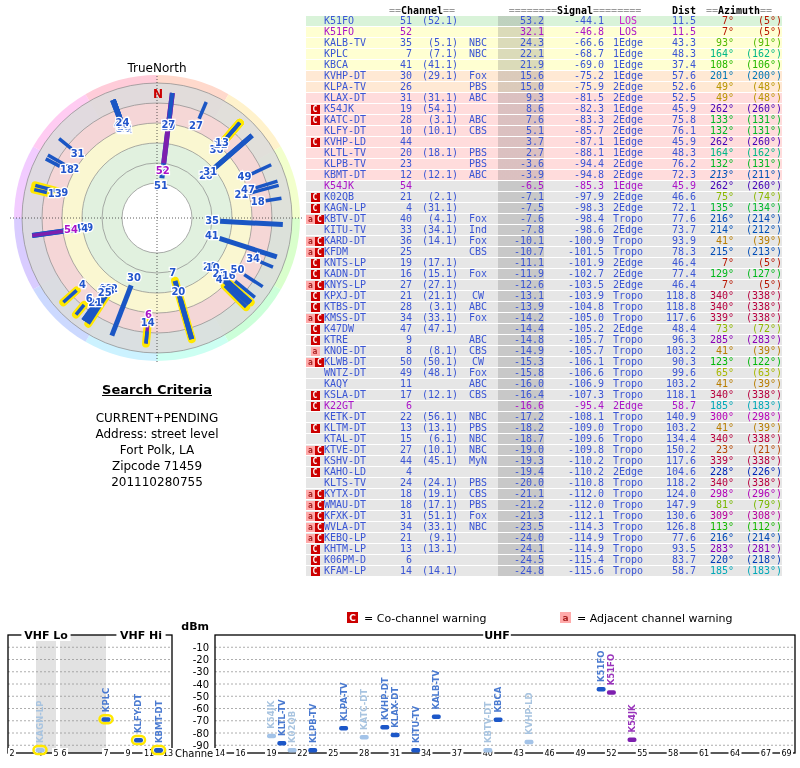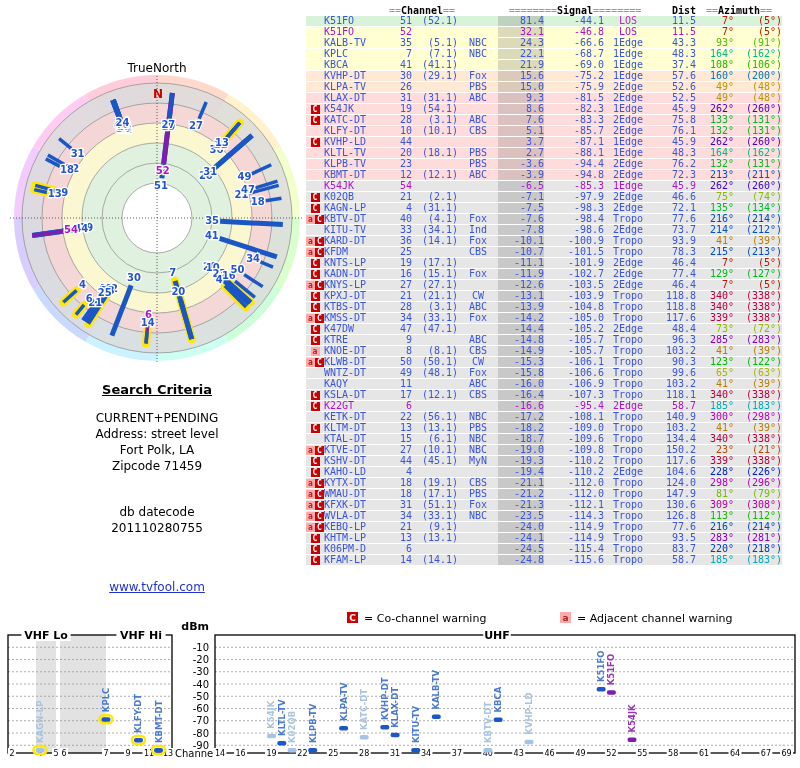--- a/index.html
+++ b/index.html
@@ -179,25 +179,21 @@
       <text x="156" y="40" text-anchor="middle" font-size="12" font-weight="bold" fill="#cc0000">N</text>
       <text x="155" y="14" text-anchor="middle" font-size="12" fill="#000">TrueNorth</text>
     </svg>
 
   <div id="search">
     <div class="head">Search Criteria</div>
     <div>CURRENT+PENDING</div>
     <div>Address: street level</div>
     <div>Fort Polk, LA</div>
     <div>Zipcode 71459</div>
-    <div class="dc">db datecode</div>
     <div>201110280755</div>
-  </div>
-  <div id="linkwrap">
-    <a href="#">www.tvfool.com</a>
   </div>
 
   <table id="sigtable">
     <colgroup>
       <col style="width:14px">
         <col style="width:62px">
         <col style="width:26px">
         <col style="width:46px">
       <col style="width:40px">
         <col style="width:46px">
@@ -217,21 +213,21 @@
         <th colspan="2" class="ac"><span class="eq">==</span><span>Azimuth</span><span class="eq">==</span></th>
       </tr>
     </thead>
     <tbody id="tbody">
         <tr style="background: rgb(217, 243, 217);">
           <td class="ac" style="color: rgb(58, 85, 213);"></td>
           <td class="al" style="color: rgb(58, 85, 213);">K51FO</td>
           <td class="ar" style="color: rgb(58, 85, 213);">51</td>
           <td class="ar" style="color: rgb(58, 85, 213);">(52.1)</td>
           <td class="ac" style="color: rgb(58, 85, 213);"></td>
-          <td class="ar nmcell" style="color: rgb(58, 85, 213);">81.4</td>
+          <td class="ar nmcell" style="color: rgb(58, 85, 213);">53.2</td>
           <td class="ar" style="color: rgb(58, 85, 213);">-44.1</td>
           <td class="ac" style="color: rgb(204, 34, 204);">LOS</td>
           <td class="ar" style="color: rgb(58, 85, 213);">11.5</td>
           <td class="ar" style="color: rgb(184, 21, 0);">7°</td>
           <td class="ar" style="color: rgb(184, 21, 0);">(5°)</td>
         </tr>
         <tr style="background: rgb(255, 255, 210);">
           <td class="ac" style="color: rgb(170, 20, 200);"></td>
           <td class="al" style="color: rgb(170, 20, 200);">K51FO</td>
           <td class="ar" style="color: rgb(170, 20, 200);">52</td>
@@ -286,21 +282,21 @@
         <tr style="background: rgb(255, 233, 212);">
           <td class="ac" style="color: rgb(58, 85, 213);"></td>
           <td class="al" style="color: rgb(58, 85, 213);">KVHP-DT</td>
           <td class="ar" style="color: rgb(58, 85, 213);">30</td>
           <td class="ar" style="color: rgb(58, 85, 213);">(29.1)</td>
           <td class="ac" style="color: rgb(58, 85, 213);">Fox</td>
           <td class="ar nmcell" style="color: rgb(58, 85, 213);">15.6</td>
           <td class="ar" style="color: rgb(58, 85, 213); padding-left: 16px;">-75.2</td>
           <td class="ac" style="color: rgb(58, 85, 213);">1Edge</td>
           <td class="ar" style="color: rgb(58, 85, 213);">57.6</td>
-          <td class="ar" style="color: rgb(0, 119, 184);">160°</td>
+          <td class="ar" style="color: rgb(0, 119, 184);">201°</td>
           <td class="ar" style="color: rgb(0, 119, 184);">(200°)</td>
         </tr>
         <tr style="background: rgb(255, 233, 212);">
           <td class="ac" style="color: rgb(58, 85, 213);"></td>
           <td class="al" style="color: rgb(58, 85, 213);">KLPA-TV</td>
           <td class="ar" style="color: rgb(58, 85, 213);">26</td>
           <td class="ar" style="color: rgb(58, 85, 213);"></td>
           <td class="ac" style="color: rgb(58, 85, 213);">PBS</td>
           <td class="ar nmcell" style="color: rgb(58, 85, 213);">15.0</td>
           <td class="ar" style="color: rgb(58, 85, 213);">-75.9</td>
@@ -403,21 +399,21 @@
         <tr style="background: rgb(255, 220, 220);">
           <td class="ac" style="color: rgb(58, 85, 213);"></td>
           <td class="al" style="color: rgb(58, 85, 213);">KBMT-DT</td>
           <td class="ar" style="color: rgb(58, 85, 213);">12</td>
           <td class="ar" style="color: rgb(58, 85, 213);">(12.1)</td>
           <td class="ac" style="color: rgb(58, 85, 213);">ABC</td>
           <td class="ar nmcell" style="color: rgb(58, 85, 213);">-3.9</td>
           <td class="ar" style="color: rgb(58, 85, 213);">-94.8</td>
           <td class="ac" style="color: rgb(58, 85, 213);">2Edge</td>
           <td class="ar" style="color: rgb(58, 85, 213);">72.3</td>
-          <td class="ar" style="color: rgb(0, 83, 184);">213°</td>
+          <td class="ar" style="color: rgb(0, 83, 184); font-style: italic;">213°</td>
           <td class="ar" style="color: rgb(0, 83, 184);">(211°)</td>
         </tr>
         <tr style="background: rgb(230, 230, 230);">
           <td class="ac" style="color: rgb(170, 20, 200);"></td>
           <td class="al" style="color: rgb(170, 20, 200);">K54JK</td>
           <td class="ar" style="color: rgb(170, 20, 200);">54</td>
           <td class="ar" style="color: rgb(170, 20, 200);"></td>
           <td class="ac" style="color: rgb(170, 20, 200);"></td>
           <td class="ar nmcell" style="color: rgb(170, 20, 200);">-6.5</td>
           <td class="ar" style="color: rgb(170, 20, 200);">-85.3</td>
@@ -756,20 +752,33 @@
           <td class="al" style="color: rgb(58, 85, 213);">KAHO-LD</td>
           <td class="ar" style="color: rgb(58, 85, 213);">4</td>
           <td class="ar" style="color: rgb(58, 85, 213);"></td>
           <td class="ac" style="color: rgb(58, 85, 213);"></td>
           <td class="ar nmcell" style="color: rgb(58, 85, 213);">-19.4</td>
           <td class="ar" style="color: rgb(58, 85, 213);">-110.2</td>
           <td class="ac" style="color: rgb(58, 85, 213);">2Edge</td>
           <td class="ar" style="color: rgb(58, 85, 213);">104.6</td>
           <td class="ar" style="color: rgb(0, 37, 184);">228°</td>
           <td class="ar" style="color: rgb(0, 37, 184);">(226°)</td>
+        </tr>
+        <tr style="background: rgb(230, 230, 230);">
+          <td class="ac" style="color: rgb(58, 85, 213);"></td>
+          <td class="al" style="color: rgb(58, 85, 213);">KLTS-TV</td>
+          <td class="ar" style="color: rgb(58, 85, 213);">24</td>
+          <td class="ar" style="color: rgb(58, 85, 213);">(24.1)</td>
+          <td class="ac" style="color: rgb(58, 85, 213);">PBS</td>
+          <td class="ar nmcell" style="color: rgb(58, 85, 213);">-20.0</td>
+          <td class="ar" style="color: rgb(58, 85, 213);">-110.8</td>
+          <td class="ac" style="color: rgb(58, 85, 213);">Tropo</td>
+          <td class="ar" style="color: rgb(58, 85, 213);">118.2</td>
+          <td class="ar" style="color: rgb(184, 0, 61);">340°</td>
+          <td class="ar" style="color: rgb(184, 0, 61);">(338°)</td>
         </tr>
         <tr style="background: rgb(230, 230, 230);">
           <td class="ac" style="color: rgb(58, 85, 213);"><span class="wbadge" style="background: rgb(255, 170, 170); color: rgb(170, 34, 34);">a</span><span class="wbadge" style="background: rgb(204, 0, 0); color: rgb(255, 255, 255);">C</span></td>
           <td class="al" style="color: rgb(58, 85, 213);">KYTX-DT</td>
           <td class="ar" style="color: rgb(58, 85, 213);">18</td>
           <td class="ar" style="color: rgb(58, 85, 213);">(19.1)</td>
           <td class="ac" style="color: rgb(58, 85, 213);">CBS</td>
           <td class="ar nmcell" style="color: rgb(58, 85, 213);">-21.1</td>
           <td class="ar" style="color: rgb(58, 85, 213);">-112.0</td>
           <td class="ac" style="color: rgb(58, 85, 213);">Tropo</td>

